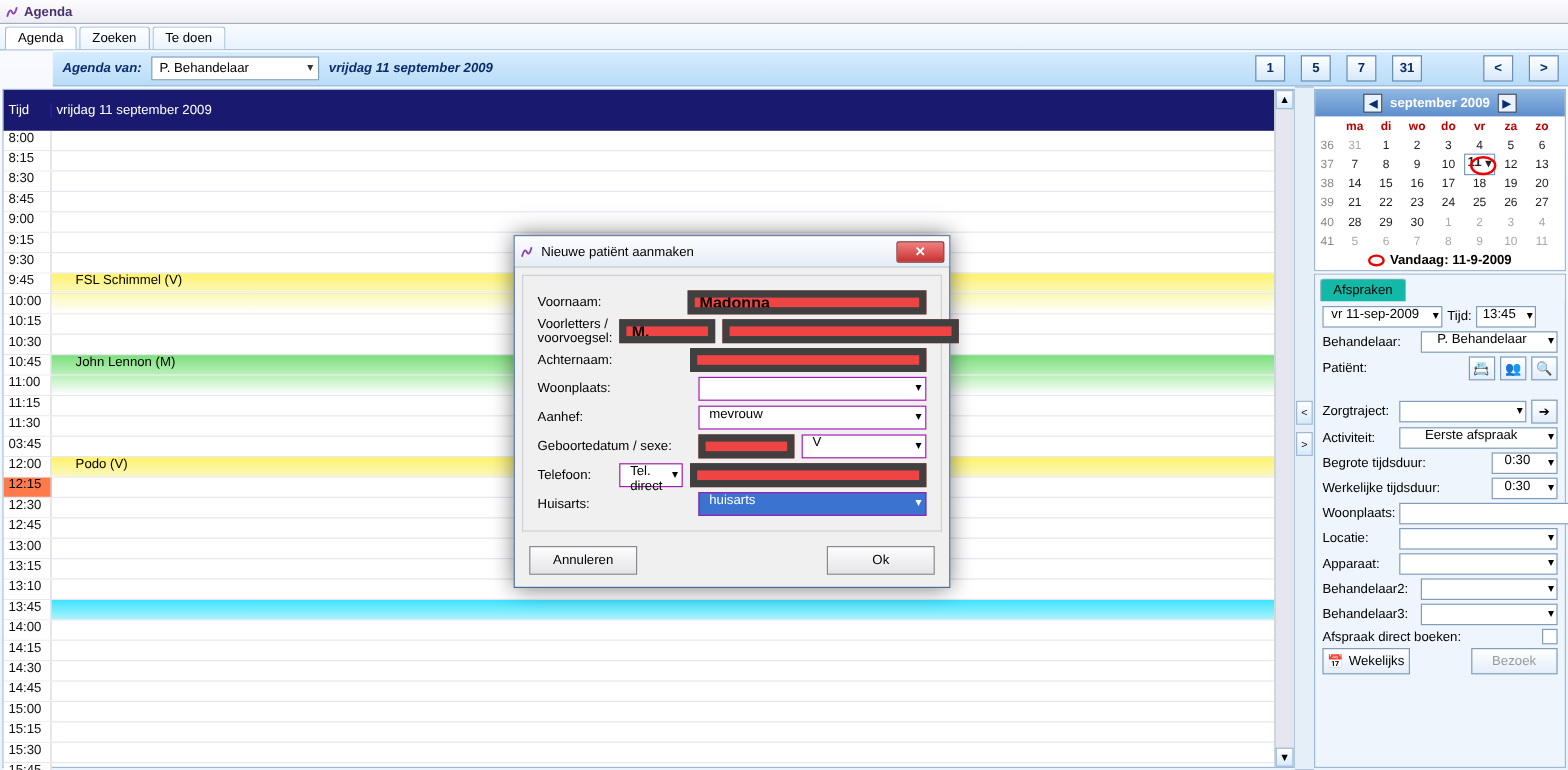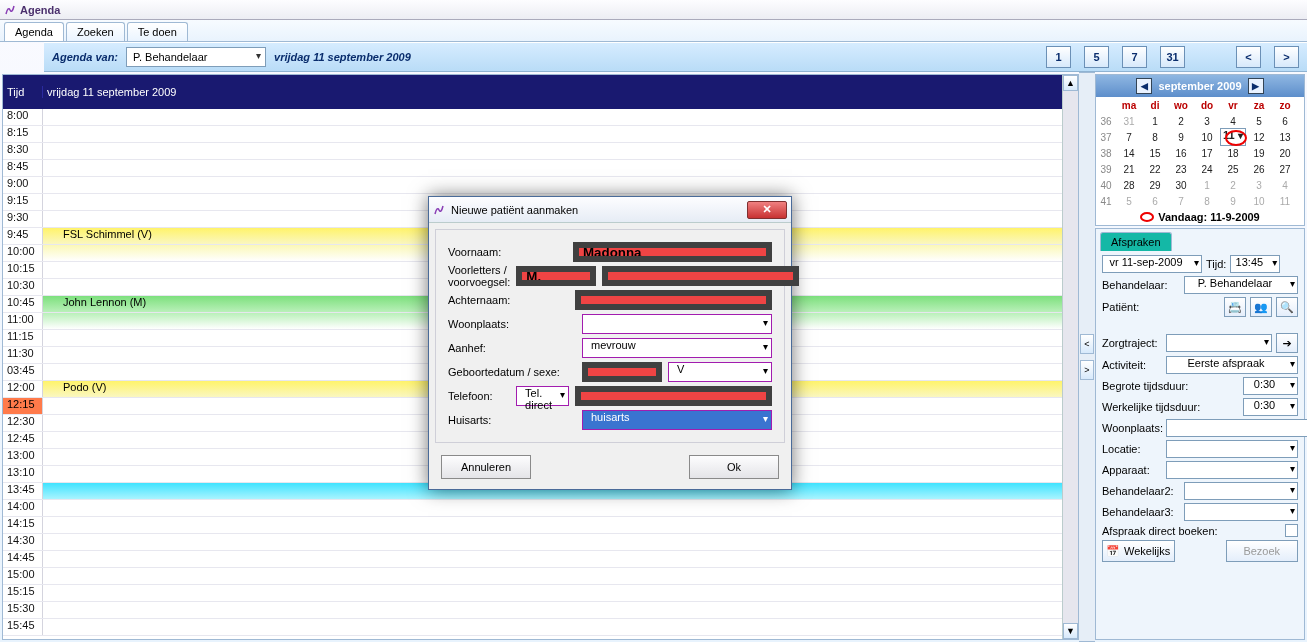--- a/index.html
+++ b/index.html
@@ -205,20 +205,24 @@
             </div>
             <div class="row">
               <div class="tcell">12:45</div>
               <div class="ecell"></div>
             </div>
             <div class="row">
               <div class="tcell">13:00</div>
               <div class="ecell"></div>
             </div>
             <div class="row">
+              <div class="tcell">13:15</div>
+              <div class="ecell"></div>
+            </div>
+            <div class="row">
               <div class="tcell">13:10</div>
               <div class="ecell"></div>
             </div>
             <div class="row cyan">
               <div class="tcell">13:45</div>
               <div class="ecell"></div>
             </div>
             <div class="row">
               <div class="tcell">14:00</div>
               <div class="ecell"></div>

